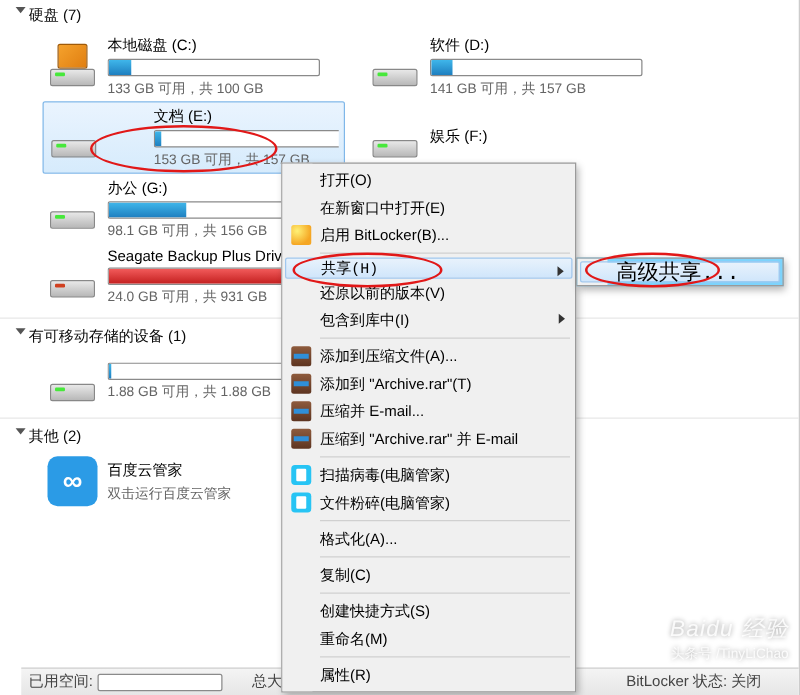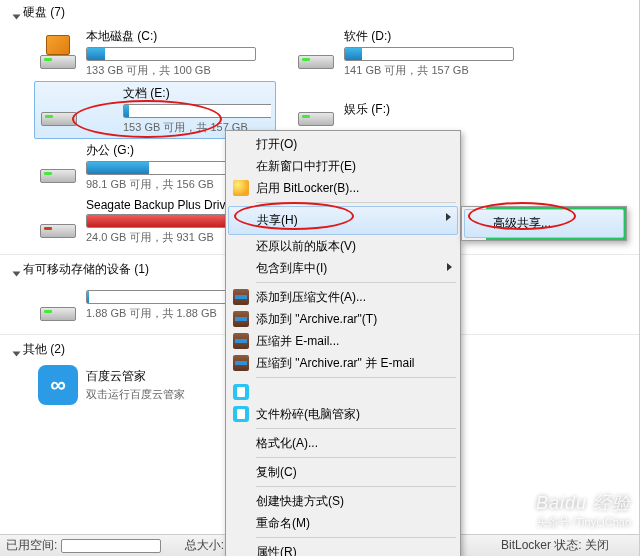--- a/index.html
+++ b/index.html
@@ -12,21 +12,21 @@
     overflow: hidden;
     position: relative;
     color: #000;
     border-right: 1px solid #ccc;
   }
   .section-header {
     padding: 4px 6px 4px 14px;
     font-size: 12px;
     color: #0a0a0a;
     display: flex;
-    align-items: flex-end;
+    align-items: flex-start;
     gap: 4px;
   }
   .section-header .tri {
     display: inline-block;
     width: 0; height: 0;
     border-left: 5px solid #555;
     border-top: 4px solid transparent;
     border-bottom: 4px solid transparent;
     transform: rotate(90deg);
   }
@@ -142,21 +142,22 @@
     align-items: center;
     height: 22px;
     padding: 0 18px 0 28px;
     position: relative;
     white-space: nowrap;
   }
   .menu-item.hl {
     background: linear-gradient(#e8f2fc, #d0e6fb);
     border: 1px solid #a0c8ef;
     border-radius: 2px;
-    height: 29px;
+    height: 17px;
+    font-family: Liberation Mono, monospace;
   }
   .menu-item .sub-arrow {
     position: absolute; right: 6px; top: 6px;
     width: 0; height: 0;
     border-left: 5px solid #333;
     border-top: 4px solid transparent;
     border-bottom: 4px solid transparent;
   }
   .menu-sep {
     height: 1px;
@@ -179,24 +180,24 @@
   .ic-rar::after{content:"";position:absolute;left:2px;right:2px;top:6px;height:4px;background:#2f8fd8;}
   .ic-guard { background:#27c4f4;border-radius:3px; }
   .ic-guard::after{content:"";position:absolute;left:4px;top:3px;width:8px;height:10px;background:#fff;border-radius:1px;}
 
   
   .submenu {
     position: absolute;
     top: 206px;
     left: 461px;
     width: 166px;
-    background: #22c55e;
+    background: #7dd3fc;
     border: 1px solid #9a9a9a;
     box-shadow: 2px 3px 6px rgba(0,0,0,0.3);
-    font-size: 12px;
+    font-size: 17px;
     padding: 2px;
     z-index: 11;
   }
 
   
   .annot {
     position: absolute;
     border: 2px solid #e11818;
     border-radius: 50%;
     pointer-events: none;
@@ -215,21 +216,21 @@
     font-size: 14px;
     text-align: right;
     z-index: 40;
   }
   .wm .big { font-size: 18px; font-style: italic; letter-spacing: 1px;}
   .wm .small { font-size: 11px; }
 
   
   .statusbar {
     position: absolute;
-    left: 0; right: 0; bottom: 0;
+    left: 17px; right: 0; bottom: 0;
     height: 22px;
     background: linear-gradient(#f4f4f4,#e6e6e6);
     border-top: 1px solid #ccc;
     display: flex;
     align-items: center;
     font-size: 12px;
     color: #444;
     padding-left: 6px;
     gap: 24px;
   }
@@ -400,20 +401,21 @@
     <div class="mi-icon ic-rar"></div>
     <span>压缩并 E-mail...</span>
   </div>
   <div class="menu-item">
     <div class="mi-icon ic-rar"></div>
     <span>压缩到 "Archive.rar" 并 E-mail</span>
   </div>
   <div class="menu-sep"></div>
   <div class="menu-item">
     <div class="mi-icon ic-guard"></div>
+    <span>扫描病毒(电脑管家)</span>
   </div>
   <div class="menu-item">
     <div class="mi-icon ic-guard"></div>
     <span>文件粉碎(电脑管家)</span>
   </div>
   <div class="menu-sep"></div>
   <div class="menu-item">
       <span>格式化(A)...</span>
     </div>
   <div class="menu-sep"></div>

